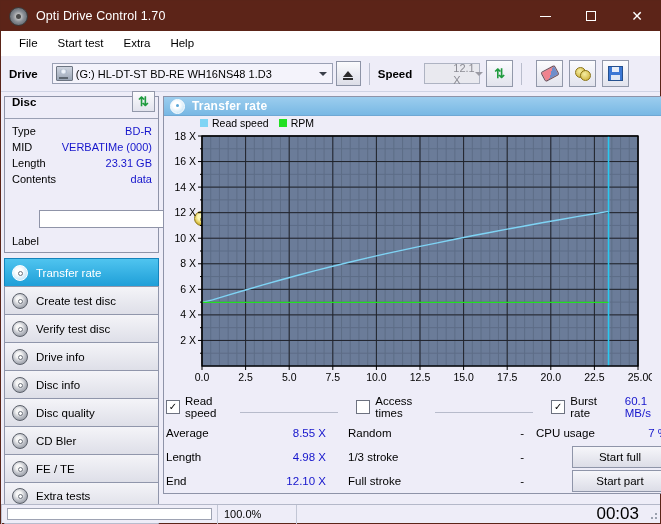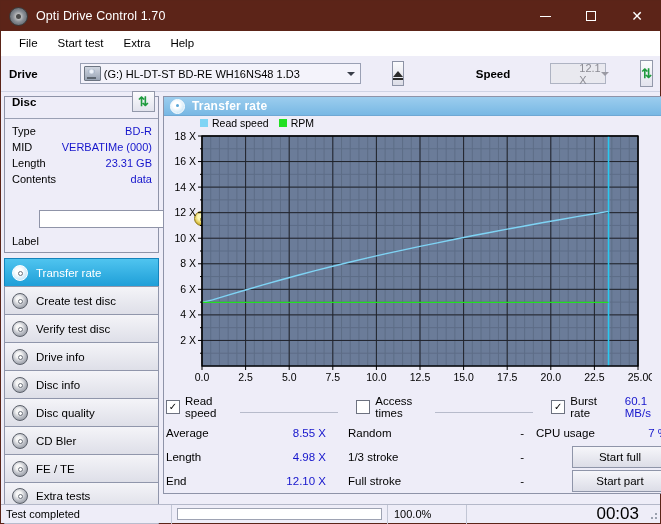--- a/index.html
+++ b/index.html
@@ -48,21 +48,21 @@
     height:24px;background:#ffffff;display:flex;align-items:center;
     padding-left:9px;border-bottom:1px solid #ffffff;
   }
   .menu-item{
     font-size:11.5px;color:#000;padding:3px 9px;margin-right:2px;cursor:default;
   }
 
   
   .drivebar{
     height:36px;background:#eeedf8;display:flex;align-items:center;
-    padding:0 8px;box-sizing:border-box;border-bottom:1px solid #cfd3e4;gap:28px;
+    padding:0 8px;box-sizing:border-box;border-bottom:1px solid #cfd3e4;
   }
   .lbl-bold{font-weight:bold;font-size:11.5px;color:#000;}
   .drive-combo{
     margin-left:14px;height:21px;flex:0 0 auto;width:281px;
     background:#f4f3fb;border:1px solid #9aa0b4;
     display:flex;align-items:center;box-sizing:border-box;
   }
   .drive-ico{
     width:15px;height:13px;margin:0 3px 0 3px;flex:0 0 auto;position:relative;
     background:linear-gradient(#cfd5e0,#9aa5b5);border:1px solid #6d7582;border-radius:1px;
@@ -603,21 +603,20 @@
             <span class="s-key2">Full stroke</span>
             <span class="s-val2">-</span>
             <span class="btn-start">Start part</span>
           </div>
         </div>
       </div>
     </div>
   </div>
 
   <div class="statusbar">
-    <span class="sb-text">Test completed</span>
     <span class="sb-div"></span>
     <span class="sb-progress-cell">
       <span class="sb-progress">
         <span class="sb-bar" id="sb-bar" style="width: 100%;"></span>
       </span>
     </span>
     <span class="sb-div"></span>
     <span class="sb-pct">100.0%</span>
     <span class="sb-div"></span>
     <span class="sb-time">00:03</span>

